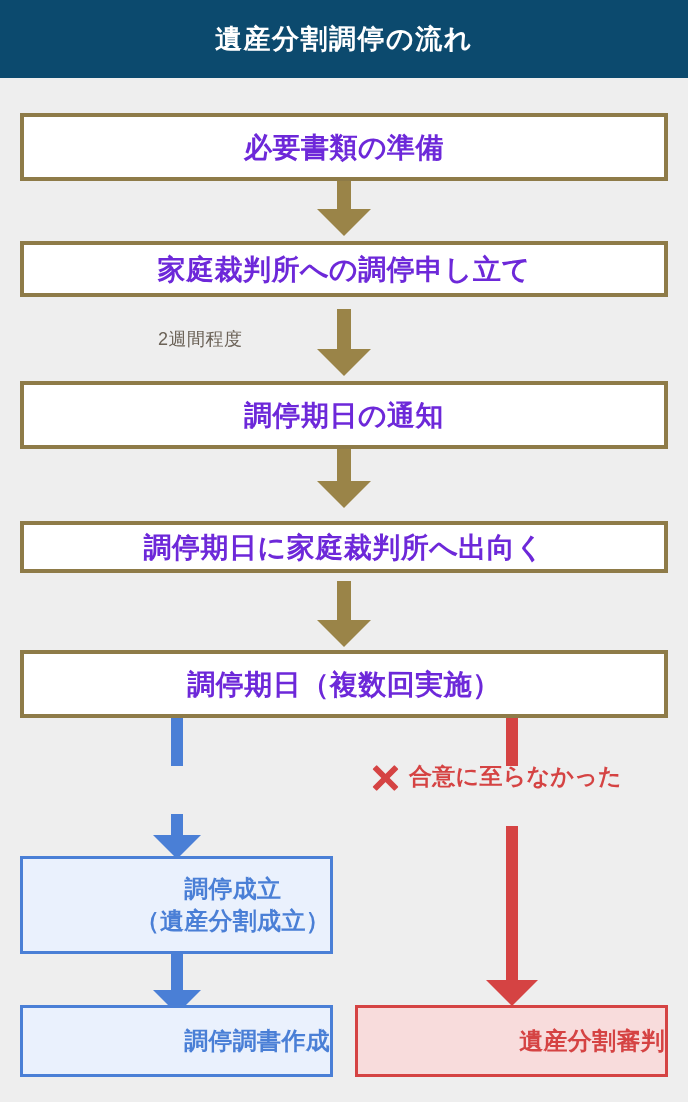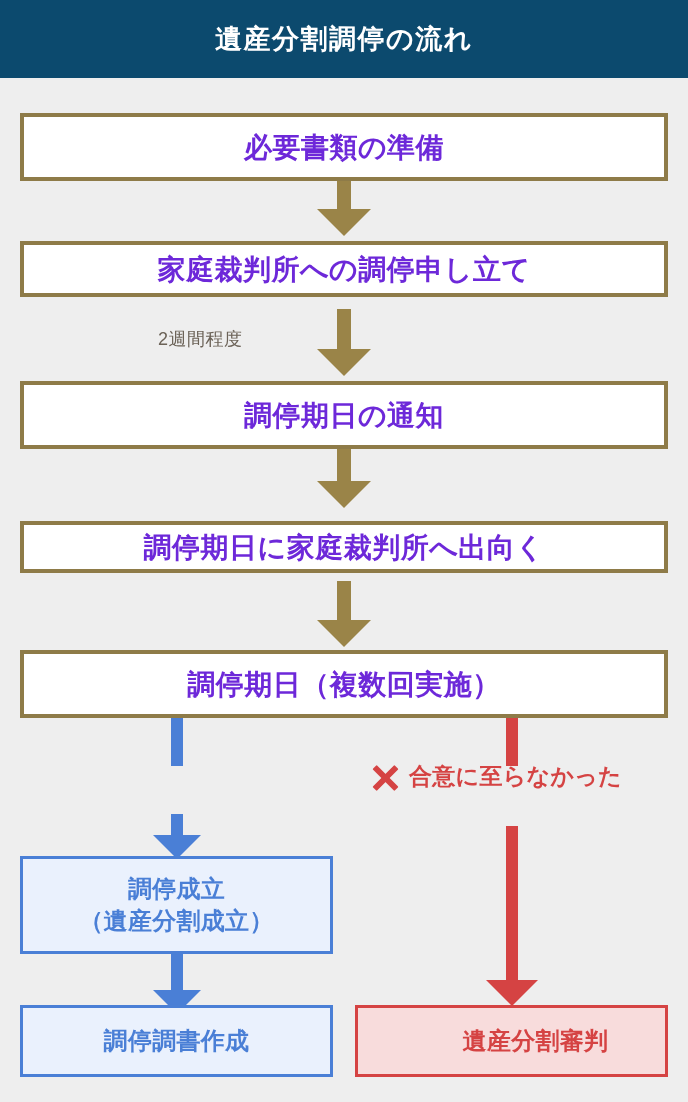--- a/index.html
+++ b/index.html
@@ -172,21 +172,21 @@
   }
   .cond.blue .cond-text { color: #4a7fd6; }
   .cond.red  .cond-text { color: #d54343; text-align: center; }
 
   
   .obox {
     position: absolute;
     box-sizing: border-box;
     display: flex;
     align-items: center;
-    justify-content: center;
+    justify-content: flex-end;
   }
   .obox.blue {
     background: #eaf1fd;
     border: 3px solid #4a7fd6;
   }
   .obox.red {
     background: #f8dcdc;
     border: 3px solid #d54343;
   }
   .obox-label {

